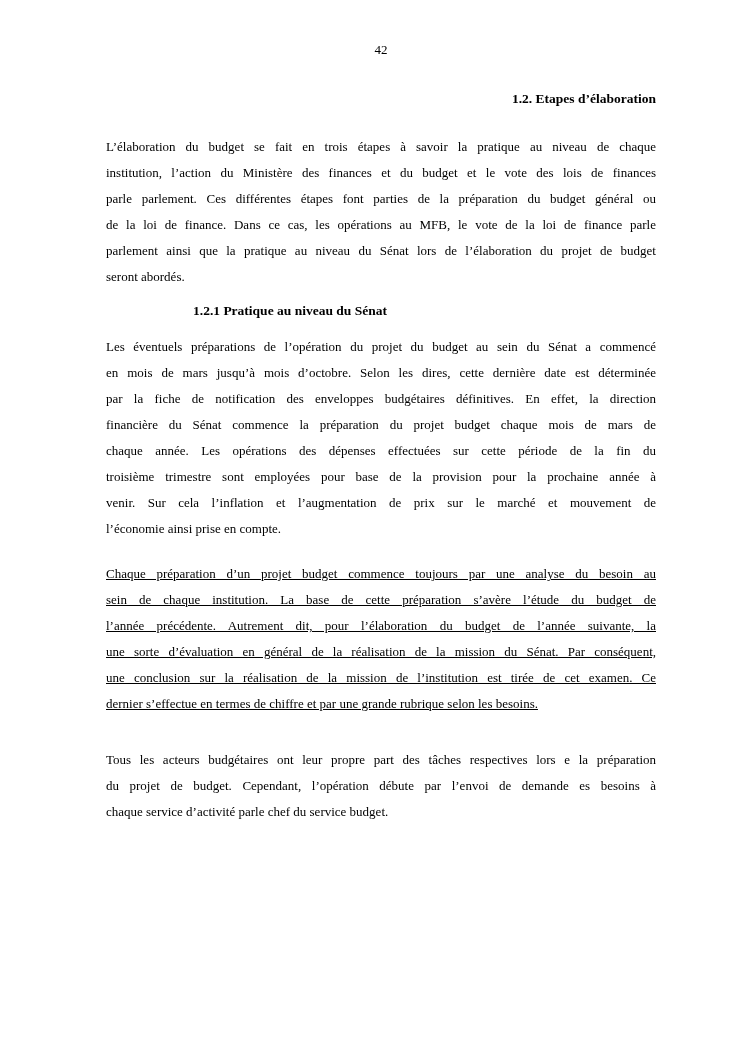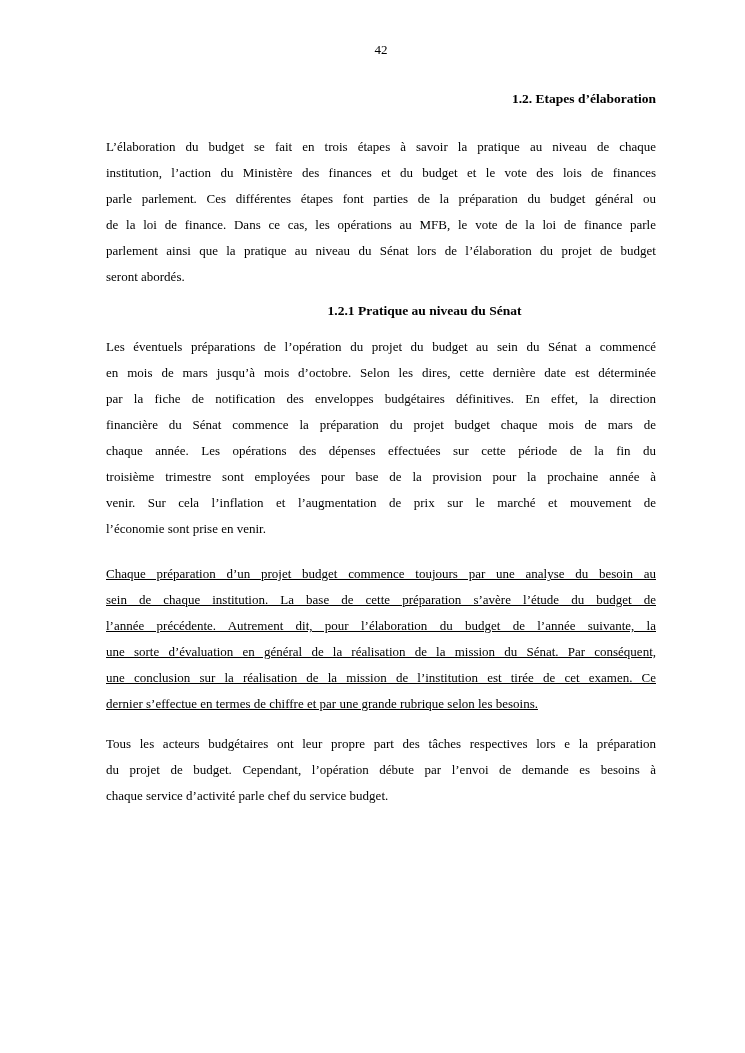--- a/index.html
+++ b/index.html
@@ -28,38 +28,37 @@
     font-size: 13.5px;
     line-height: 18px;
     margin: 30px 0 0 43px;
     text-align: right;
   }
   .heading-2 {
     font-weight: bold;
     font-size: 13.5px;
     line-height: 18px;
     margin: 12px 0 0 87px;
-    text-align: center;
   }
   .para {
     font-size: 13px;
     line-height: 26px;
   }
   .para .line {
     text-align: justify;
     text-align-last: justify;
     white-space: normal;
   }
   .para .line:last-child {
     text-align-last: left;
   }
   .p-intro { margin-top: 26px; }
   .p-sen1  { margin-top: 14px; }
   .p-sen2  { margin-top: 19px; text-decoration: underline; }
-  .p-sen3  { margin-top: 14px; }
+  .p-sen3  { margin-top: 30px; }
 </style>
 </head>
 <body>
 
 <div class="page">
 
   <div class="page-number">42</div>
 
   <div class="heading-1">1.2. Etapes d’élaboration</div>
 
@@ -75,21 +74,21 @@
   <div class="heading-2">1.2.1 Pratique au niveau du Sénat</div>
 
   <div class="para p-sen1">
       <div class="line">Les éventuels préparations de l’opération du projet du budget au sein du Sénat a commencé</div>
       <div class="line">en mois de mars  jusqu’à mois d’octobre. Selon les dires, cette dernière date est déterminée</div>
       <div class="line">par la fiche de notification des enveloppes budgétaires définitives. En effet, la direction</div>
       <div class="line">financière du Sénat commence la préparation du projet budget chaque mois de mars de</div>
       <div class="line">chaque année. Les opérations des dépenses effectuées sur cette période de la fin du</div>
       <div class="line">troisième trimestre sont employées pour base de la provision pour la prochaine année à</div>
       <div class="line">venir. Sur cela l’inflation et l’augmentation de prix sur le marché  et mouvement de</div>
-      <div class="line">l’économie sont prise en venir.</div>
+      <div class="line">l’économie ainsi prise en compte.</div>
     </div>
 
   <div class="para p-sen2">
       <div class="line">Chaque préparation d’un projet budget commence toujours par une analyse du besoin au</div>
       <div class="line">sein de chaque institution. La base de cette préparation s’avère l’étude du budget de</div>
       <div class="line">l’année précédente. Autrement dit,  pour l’élaboration du budget de l’année suivante, la</div>
       <div class="line">une sorte d’évaluation en général de la réalisation de la mission du Sénat. Par conséquent,</div>
       <div class="line">une conclusion sur la réalisation de la mission de l’institution est tirée de cet examen. Ce</div>
       <div class="line">dernier s’effectue en termes de chiffre et par une grande rubrique selon les besoins.</div>
     </div>

